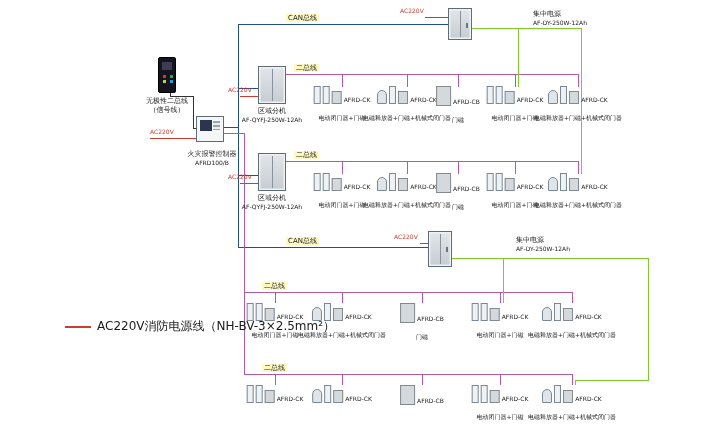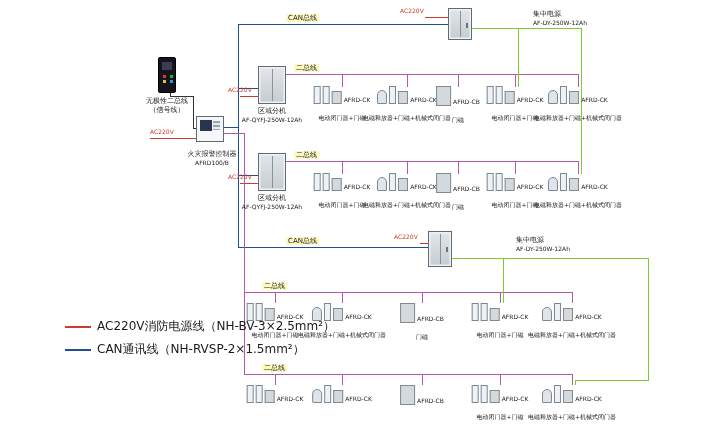--- a/index.html
+++ b/index.html
@@ -324,19 +324,15 @@
         <span class="mlabel">AFRD-CK</span>
       </div>
     <div class="desc">电磁释放器+门磁+机械式闭门器</div>
   </div>
 
   <div class="legend">
     <div class="li">
       <span class="sw sw-power"></span>
       <span>AC220V消防电源线（NH-BV-3×2.5mm²）</span>
     </div>
-    <div class="li">
-      <span class="sw sw-can"></span>
-      <span>CAN通讯线（NH-RVSP-2×1.5mm²）</span>
-    </div>
   </div>
 
 </div>
 
 </body></html>

